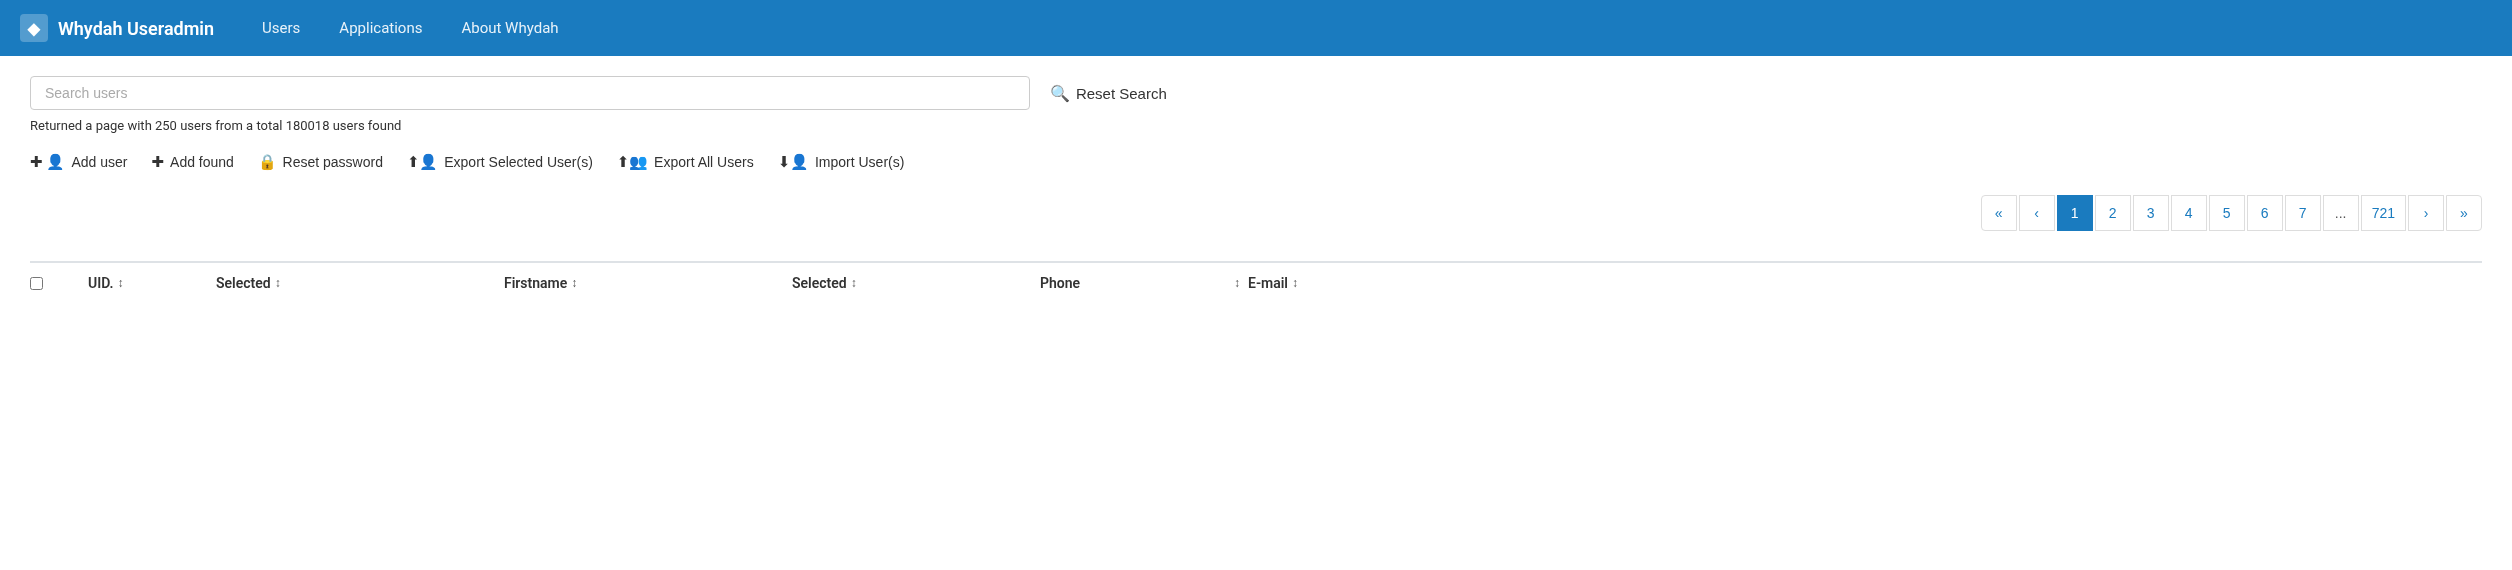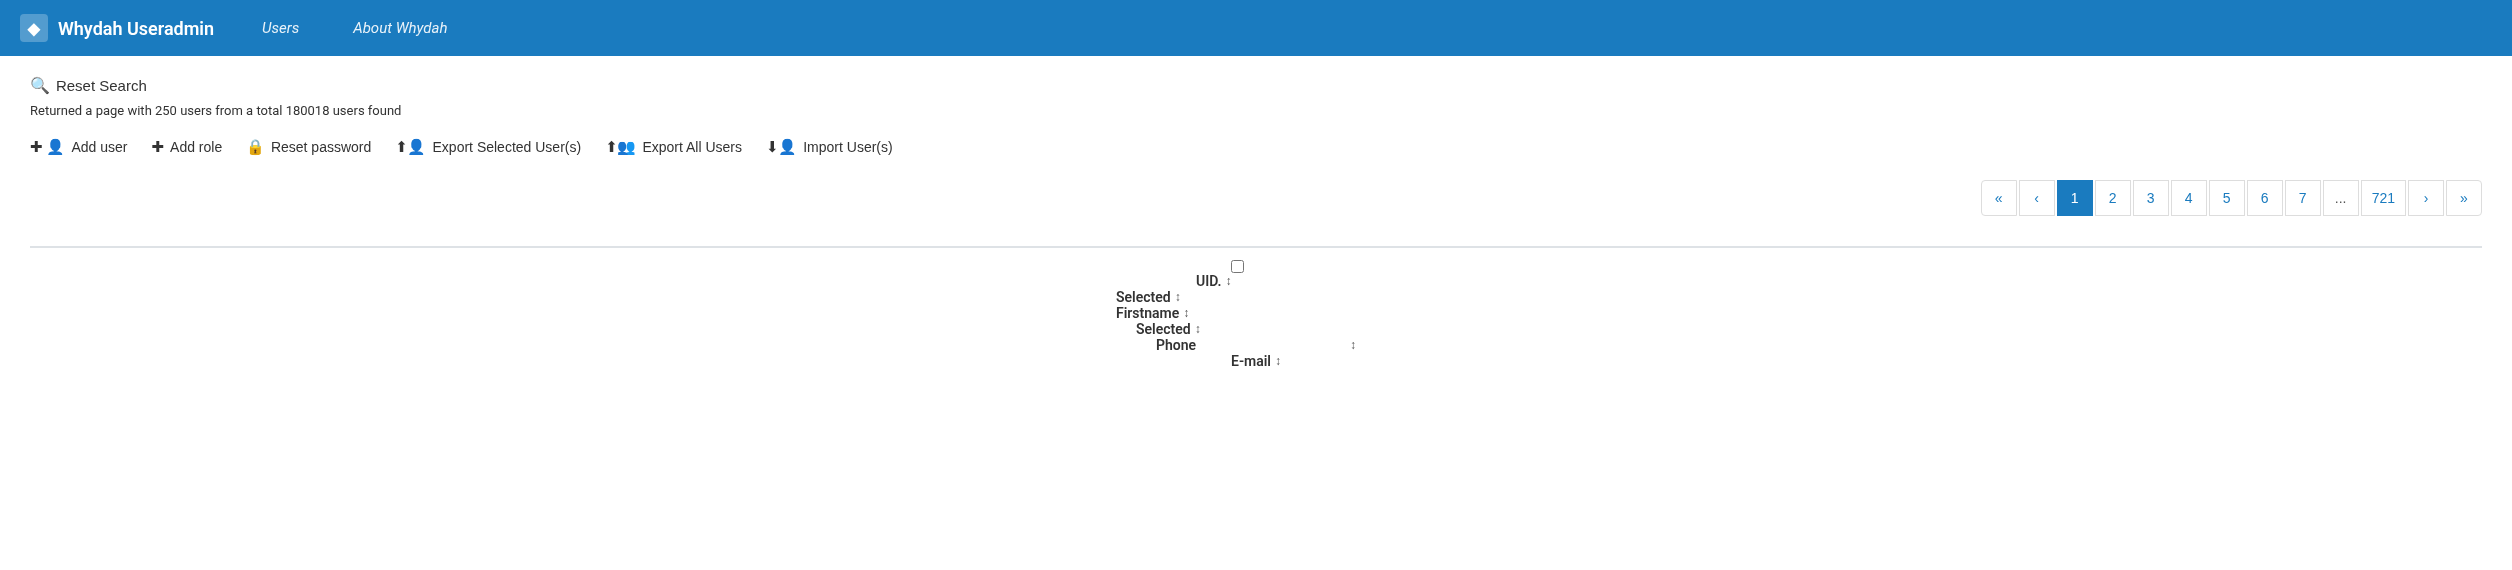--- a/index.html
+++ b/index.html
@@ -29,22 +29,21 @@
       background: rgba(255,255,255,0.25);
       border-radius: 4px;
       display: flex;
       align-items: center;
       justify-content: center;
       color: white;
       font-size: 16px;
     }
     .nav-links {
       display: flex;
-      gap: 18px;
-      font-style: italic;
+      gap: 3px;
     }
     .nav-link {
       color: rgba(255,255,255,0.9);
       text-decoration: none;
       padding: 0 18px;
       height: 56px;
       display: flex;
       align-items: center;
       font-size: 15px;
     }
@@ -163,22 +162,21 @@
       color: #555;
       cursor: default;
     }
 
     
     .table-header {
       display: flex;
       align-items: center;
       border-top: 2px solid #dee2e6;
       padding: 12px 0 6px 0;
-      gap: 0;
-      flex-direction: column;
+      gap: 8px;
     }
     .th-cell {
       display: flex;
       align-items: center;
       gap: 4px;
       font-weight: 600;
       font-size: 14px;
       color: #333;
     }
     .th-checkbox { width: 50px; }
@@ -198,43 +196,47 @@
 </head>
 <body>
 
 <nav class="navbar">
   <a class="navbar-brand" href="#">
     <div class="brand-icon">◆</div>
     <span>Whydah Useradmin</span>
   </a>
   <div class="nav-links">
     <a class="nav-link" href="#">Users</a>
+    <a class="nav-link" href="#">Applications</a>
     <a class="nav-link" href="#">About Whydah</a>
   </div>
 </nav>
 
 <div class="main-content">
 
   <div class="search-row">
+    <div class="search-input-wrapper">
+      <input type="text" class="search-input" placeholder="Search users" style="">
+    </div>
     <button class="remote-search-btn">
       <span class="remote-search-icon">🔍</span>
       <span>Reset Search</span>
     </button>
   </div>
 
   <div class="status-text">Returned a page with 250 users from a total 180018 users found</div>
 
   <div class="toolbar">
     <button class="toolbar-btn">
       <span class="icon">✚ 👤</span>
       <span>Add user</span>
     </button>
     <button class="toolbar-btn">
       <span class="icon">✚</span>
-      <span>Add role</span>
+      <span>Add found</span>
     </button>
     <button class="toolbar-btn">
       <span class="icon">🔒</span>
       <span>Reset password</span>
     </button>
     <button class="toolbar-btn">
       <span class="icon">⬆👤</span>
       <span>Export Selected User(s)</span>
     </button>
     <button class="toolbar-btn">

